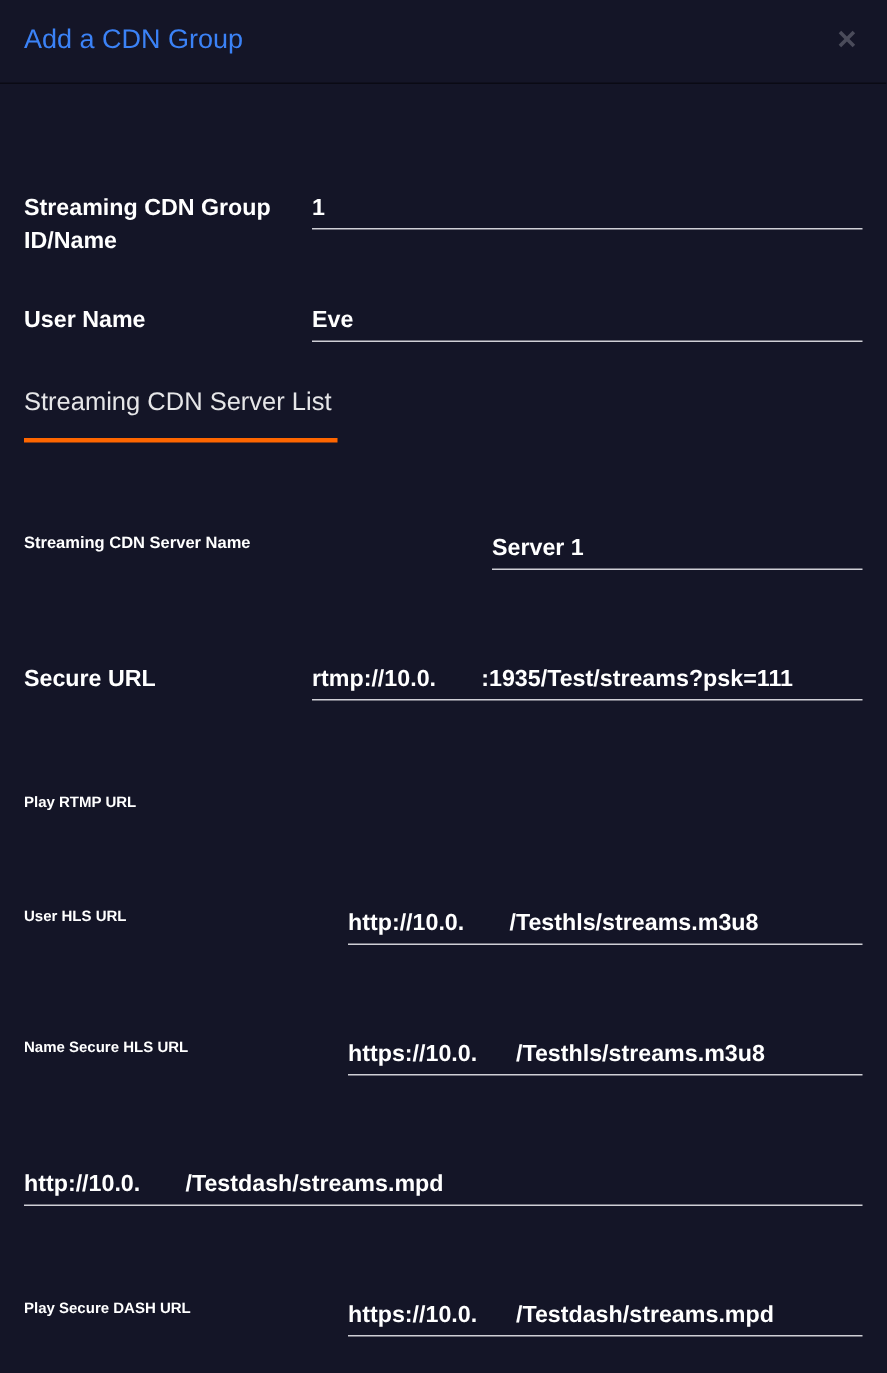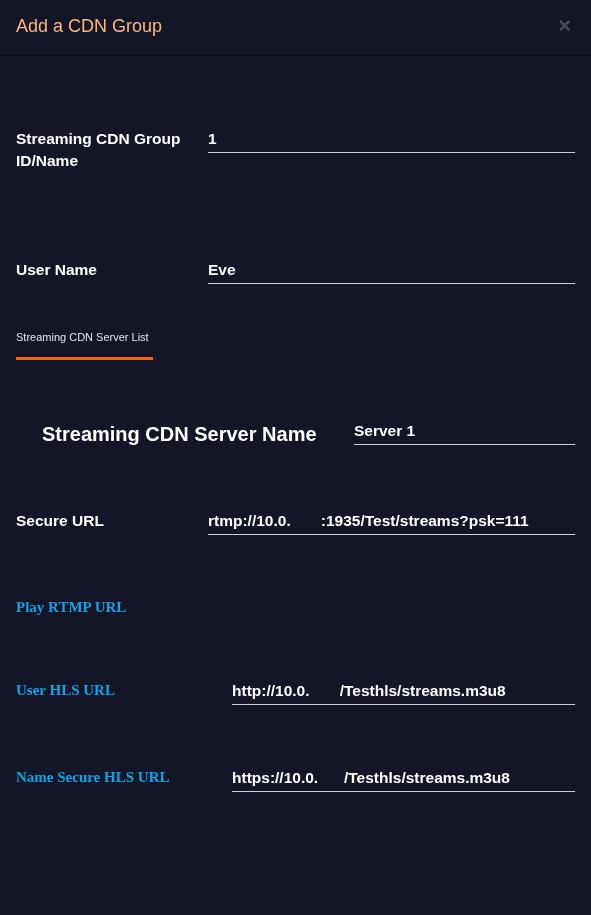--- a/index.html
+++ b/index.html
@@ -18,85 +18,83 @@
     .modal-header {
       display: flex;
       justify-content: space-between;
       align-items: center;
       padding: 15px 16px 18px 16px;
       border-bottom: 1px solid #0a0a14;
     }
     .modal-title {
       font-size: 18px;
       font-weight: 400;
-      color: #fdba74;
+      color: #3b82f6;
     }
     .close-btn {
       color: #4a4b5a;
       font-size: 22px;
       font-weight: bold;
       cursor: pointer;
       line-height: 1;
       padding: 0 4px;
     }
     .modal-body {
       padding: 72px 16px 20px 16px;
     }
     .field-row {
       display: flex;
       align-items: flex-start;
-      margin-bottom: 88px;
+      margin-bottom: 32px;
     }
     .field-row.tight {
-      margin-bottom: 43px;
+      margin-bottom: 30px;
     }
     .field-label {
       flex: 0 0 192px;
       font-size: 15.5px;
       font-weight: 700;
       color: #ffffff;
       padding-right: 10px;
       line-height: 1.4;
     }
     .field-label-wide {
       flex: 0 0 312px;
-      font-size: 20px;
+      font-size: 11px;
       font-weight: 700;
       color: #ffffff;
       padding-right: 10px;
       line-height: 1.4;
-      margin-left: 26px;
     }
     .field-label-210 {
       flex: 0 0 216px;
-      font-size: 15px;
+      font-size: 10px;
       font-weight: 700;
-      color: #0ea5e9;
+      color: #ffffff;
       padding-right: 10px;
       line-height: 1.4;
-      font-family: Liberation Serif, serif;
     }
     .field-input-wrap {
       flex: 1;
     }
     .field-input {
       width: 100%;
       background: transparent;
       border: none;
       border-bottom: 1px solid #cfcfd6;
       color: #ffffff;
       font-size: 15.5px;
       font-weight: 700;
       padding: 2px 0 4px 0;
       outline: none;
       font-family: inherit;
     }
     .section-tab {
       display: inline-block;
-      font-size: 11px;
+      font-size: 17px;
       font-weight: 400;
       color: #e6e6e8;
       padding-bottom: 14px;
       border-bottom: 3px solid #ff6600;
       margin-bottom: 60px;
       padding-right: 4px;
     }
     .server-section .field-row {
       margin-bottom: 62px;
     }
@@ -155,20 +153,23 @@
     </div>
 
     <div class="field-row">
       <div class="field-label-210">Name Secure HLS URL</div>
       <div class="field-input-wrap">
         <input class="field-input" type="text" value="https://10.0.      /Testhls/streams.m3u8" style="">
       </div>
     </div>
 
     <div class="field-row">
+      <div class="field-input-wrap">
+        <input class="field-input" type="text" value="http://10.0.       /Testdash/streams.mpd" style="">
+      </div>
     </div>
 
     <div class="field-row">
       <div class="field-label-210">Play Secure DASH URL</div>
       <div class="field-input-wrap">
         <input class="field-input" type="text" value="https://10.0.      /Testdash/streams.mpd" style="">
       </div>
     </div>
 
   </div>

